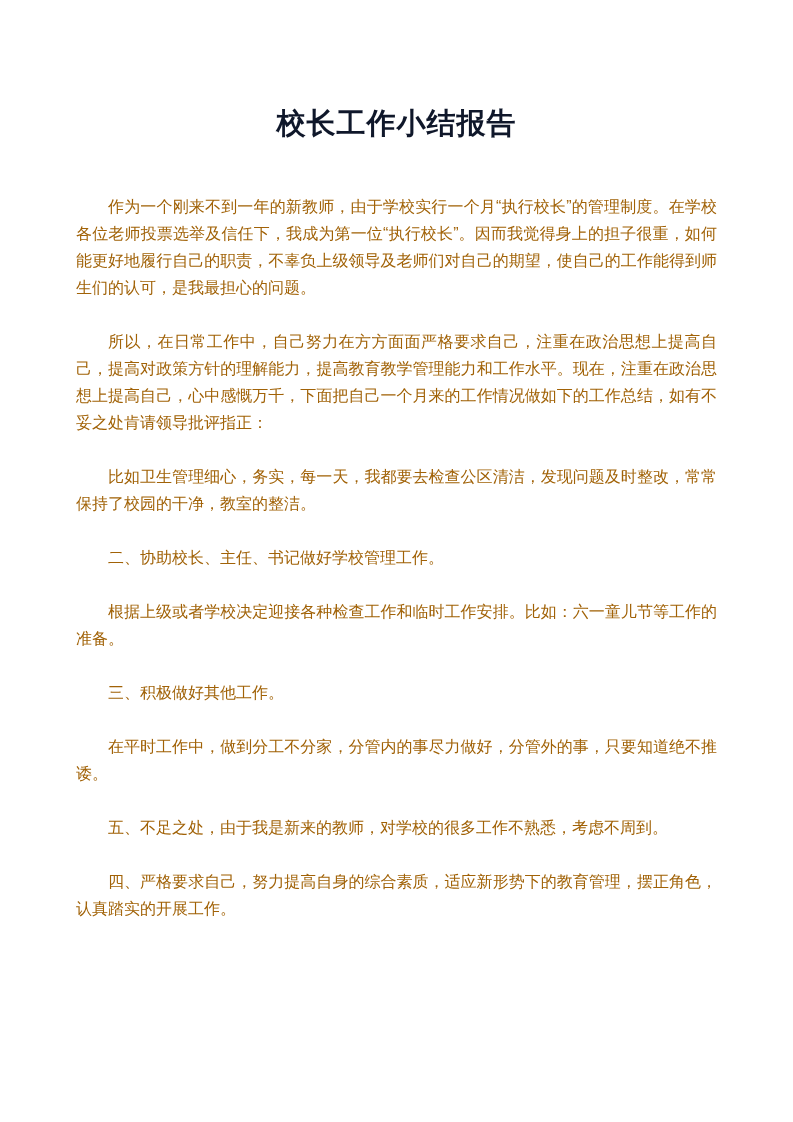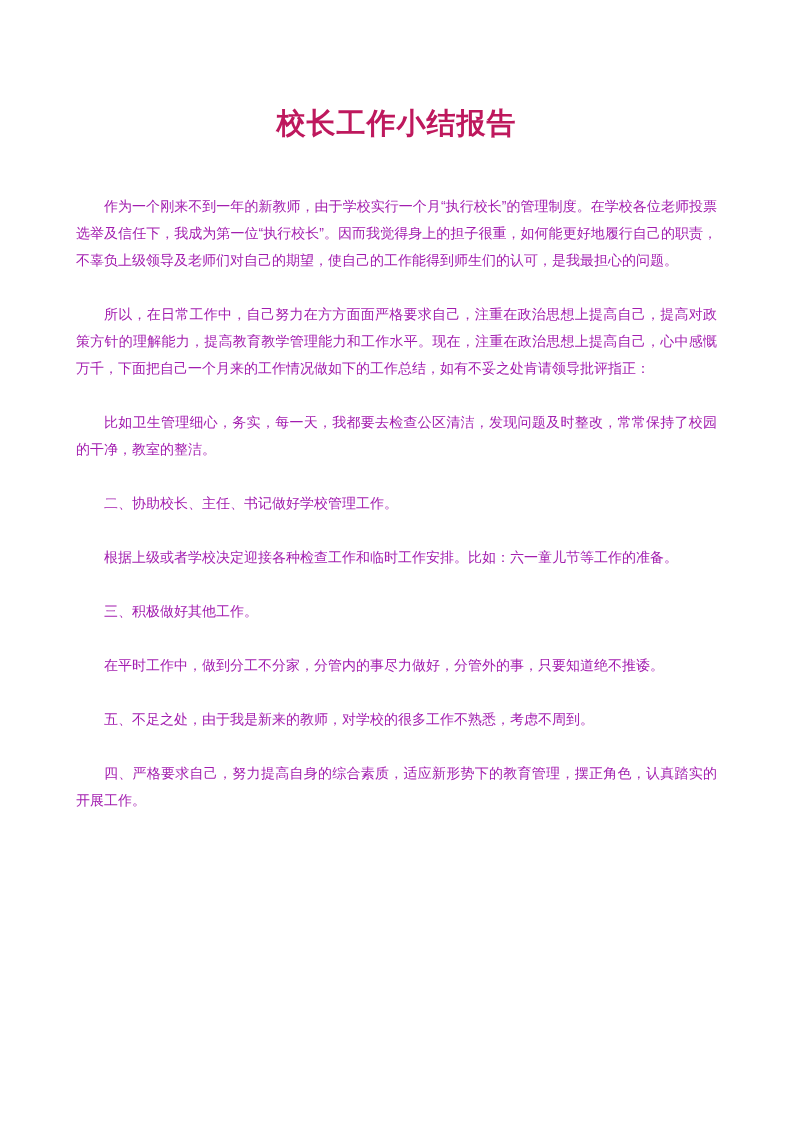--- a/index.html
+++ b/index.html
@@ -20,29 +20,29 @@
   .content {
     padding: 0 76px;
   }
   .doc-title {
     margin: 104px 0 51px 0;
     font-size: 29px;
     line-height: 38px;
     font-weight: 700;
     text-align: center;
     letter-spacing: 1px;
-    color: #be185d;
+    color: #0f172a;
   }
   .doc-paragraph {
     margin: 27px 0 0 0;
-    font-size: 14px;
+    font-size: 16px;
     line-height: 27px;
     text-indent: 2em;
     text-align: justify;
-    color: #a21caf;
+    color: #a16207;
     word-break: break-all;
   }
 </style>
 </head>
 <body>
 
 <div class="page">
   <div class="content">
     <h1 class="doc-title">校长工作小结报告</h1>
 

